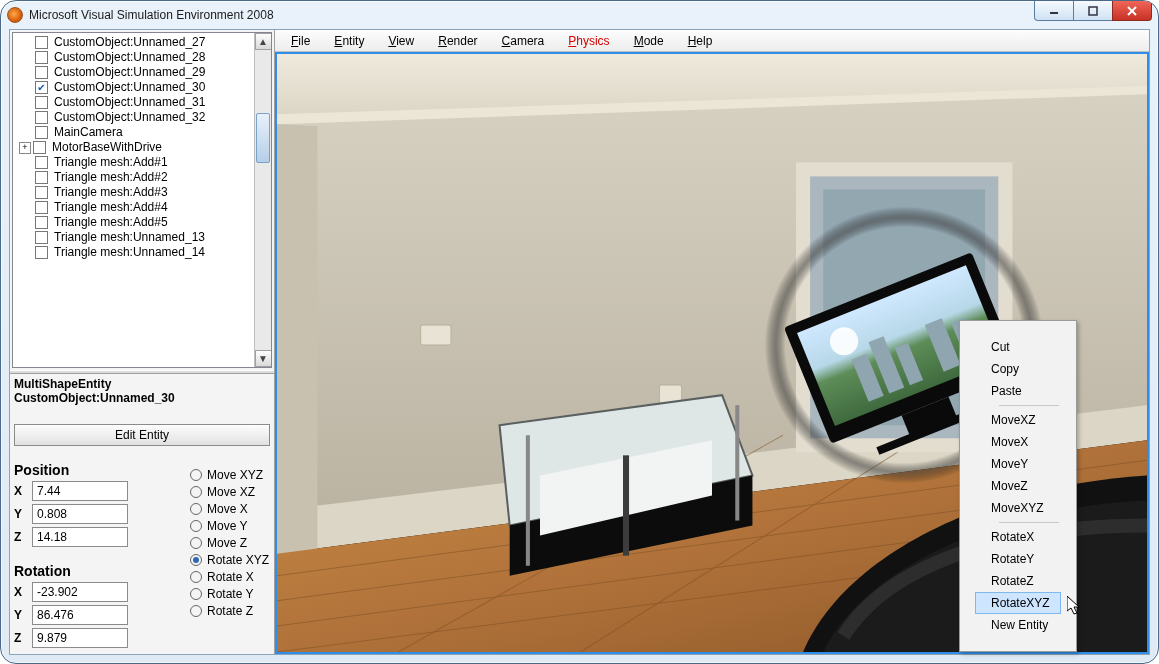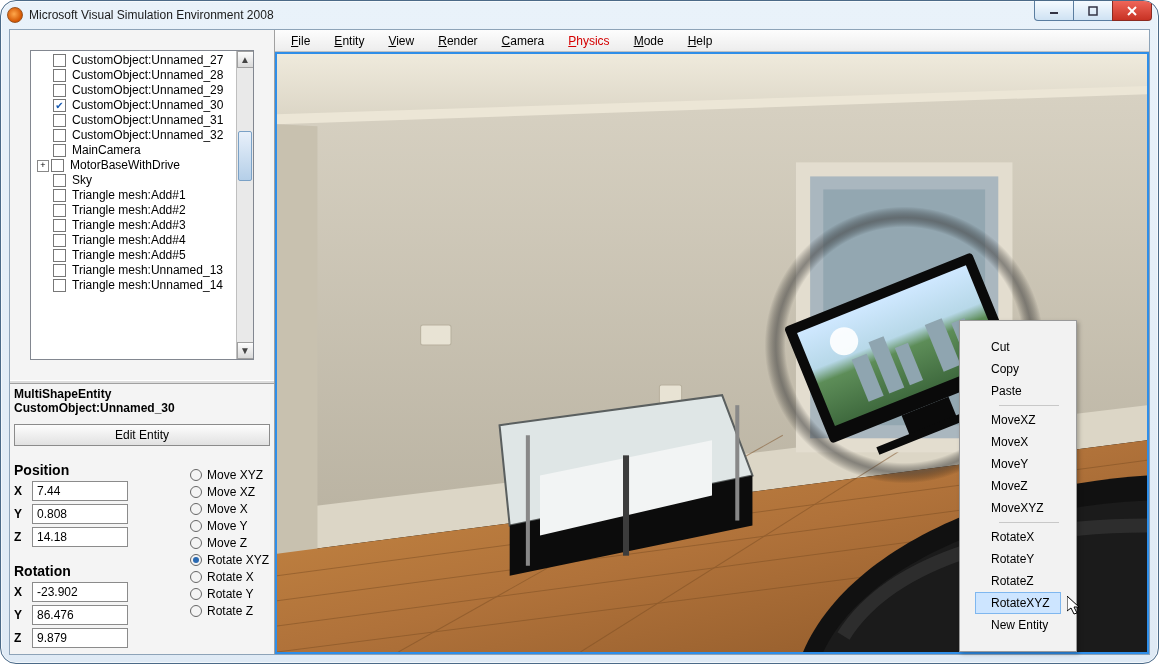--- a/index.html
+++ b/index.html
@@ -21,38 +21,38 @@
   .win-btns { position:absolute; right:6px; top:0; display:flex; }
   .win-btn { width:40px; height:20px; border:1px solid #5a7da0; border-top:none; margin-left:-1px; background:linear-gradient(#f5faff,#cfe2f3); display:flex; align-items:center; justify-content:center; color:#334; }
   .win-btn:first-child { border-bottom-left-radius:4px; }
   .win-btn:last-child  { border-bottom-right-radius:4px; background:linear-gradient(#ef6659,#c73224); color:#fff; border-color:#8c2a20; }
   .win-btn svg { display:block; }
 
   .client { position:absolute; left:8px; right:8px; top:28px; bottom:8px; background:#f0f0f0; border:1px solid #8da3b8; display:flex; }
 
   
   .left { width:265px; display:flex; flex-direction:column; border-right:1px solid #a0a0a0; background:#f4f4f4; }
-  .tree-wrap { flex:1; background:#fff; border:1px solid #828790; margin:20px; position:relative; overflow:hidden; padding:2px 0 2px 6px; }
+  .tree-wrap { flex:1; background:#fff; border:1px solid #828790; margin:2px; position:relative; overflow:hidden; padding:2px 0 2px 6px; }
   .tree { overflow:hidden; height:100%; }
   .tree-row { display:flex; align-items:center; height:15px; line-height:15px; white-space:nowrap; padding-left:16px; }
   .tree-row.expander { padding-left:0; }
   .expander-btn { width:12px; height:12px; border:1px solid #888; background:#fff; display:inline-flex; align-items:center; justify-content:center; margin-right:2px; font-size:9px; line-height:9px; }
   .tree-chk { width:13px; height:13px; border:1px solid #777; background:#fff; margin-right:6px; display:inline-flex; align-items:center; justify-content:center; font-size:10px; color:#1558b0; }
   .tree-chk.checked::after { content:"✔"; }
   .tree-label { color:#000; }
   .tree-scroll { position:absolute; right:0; top:0; bottom:0; width:17px; background:#e9e9e9; border-left:1px solid #bfbfbf; display:flex; flex-direction:column; justify-content:space-between; align-items:center; }
   .scroll-btn { width:17px; height:17px; background:linear-gradient(#fdfdfd,#d9d9d9); border:1px solid #a0a0a0; display:flex; align-items:center; justify-content:center; color:#444; font-size:10px; }
   .scroll-thumb { position:absolute; left:1px; right:1px; top:80px; height:50px; background:linear-gradient(#e8f0fa,#b5cfe8); border:1px solid #7aa1c6; border-radius:2px; }
 
   .splitter { height:4px; background:#dcdcdc; border-top:1px solid #fff; border-bottom:1px solid #a0a0a0; }
 
   .props-panel { background:#f4f4f4; padding:3px 4px 6px; }
   .entity-type { font-weight:bold; }
   .entity-name { font-weight:bold; }
-  .edit-btn { display:block; width:100%; height:22px; margin-top:9px; background:linear-gradient(#fdfdfd,#e1e1e1); border:1px solid #8b8b8b; }
+  .edit-btn { display:block; width:100%; height:22px; margin-top:19px; background:linear-gradient(#fdfdfd,#e1e1e1); border:1px solid #8b8b8b; }
 
   .section-h { font-weight:bold; font-size:14px; margin-top:16px; }
   .form-row { display:flex; align-items:center; margin-top:3px; }
   .form-row label { width:18px; font-weight:bold; }
   .form-row input { width:96px; height:20px; border:1px solid #8b8b8b; padding:0 4px; background:#fff; }
 
   .radios { position:absolute; left:176px; width:110px; }
   .radio-row { display:flex; align-items:center; height:17px; }
   .radio { width:12px; height:12px; border:1px solid #666; border-radius:50%; margin-right:5px; display:inline-flex; align-items:center; justify-content:center; }
   .radio.sel::after { content:""; width:6px; height:6px; background:#2a6ab3; border-radius:50%; }
@@ -133,24 +133,20 @@
               <span class="tree-label">CustomObject:Unnamed_32</span>
             </div>
             <div class="tree-row">
               <span class="tree-chk"></span>
               <span class="tree-label">MainCamera</span>
             </div>
             <div class="tree-row expander">
               <span class="expander-btn">+</span>
               <span class="tree-chk"></span>
               <span class="tree-label">MotorBaseWithDrive</span>
-            </div>
-            <div class="tree-row">
-              <span class="tree-chk"></span>
-              <span class="tree-label">Sky</span>
             </div>
             <div class="tree-row">
               <span class="tree-chk"></span>
               <span class="tree-label">Triangle mesh:Add#1</span>
             </div>
             <div class="tree-row">
               <span class="tree-chk"></span>
               <span class="tree-label">Triangle mesh:Add#2</span>
             </div>
             <div class="tree-row">

